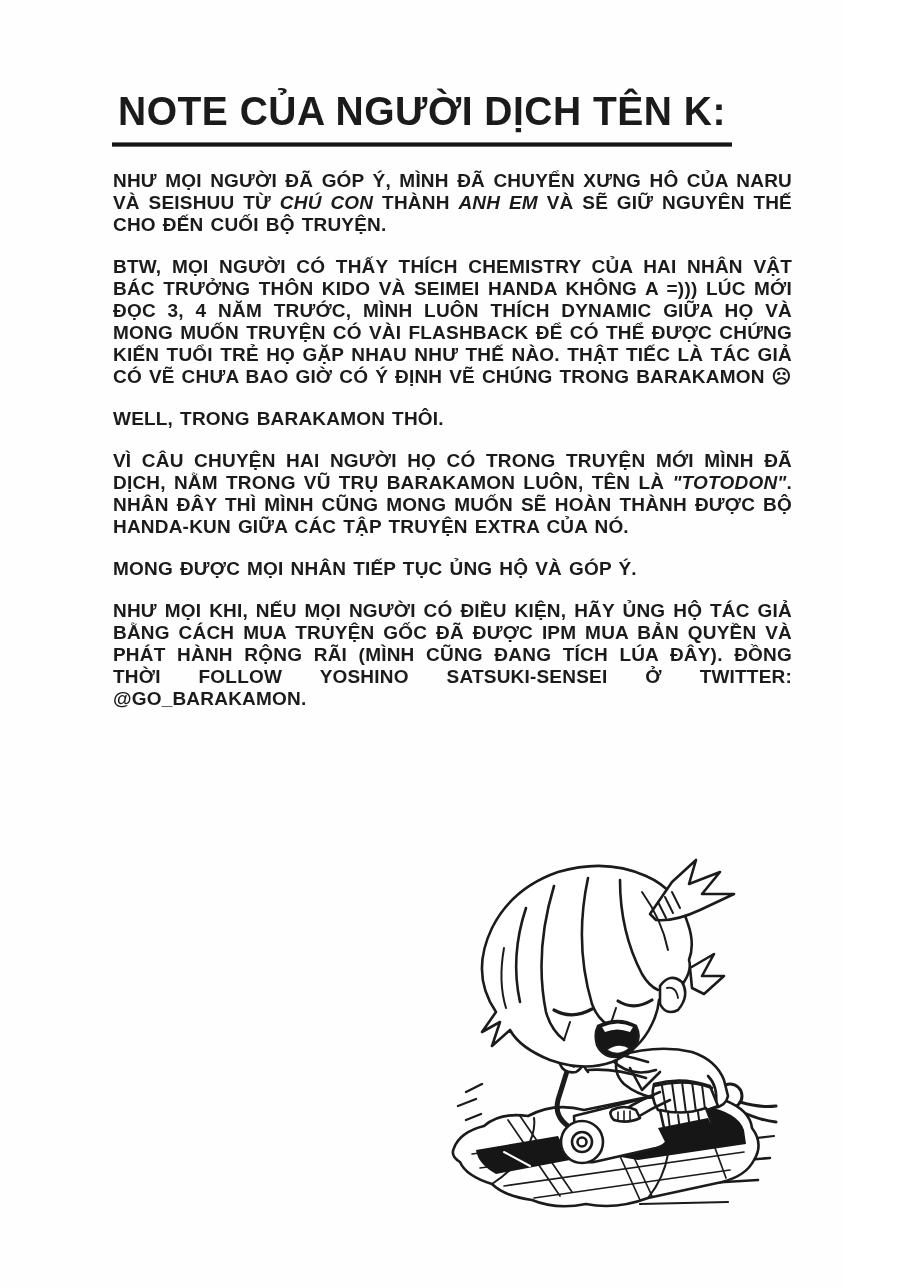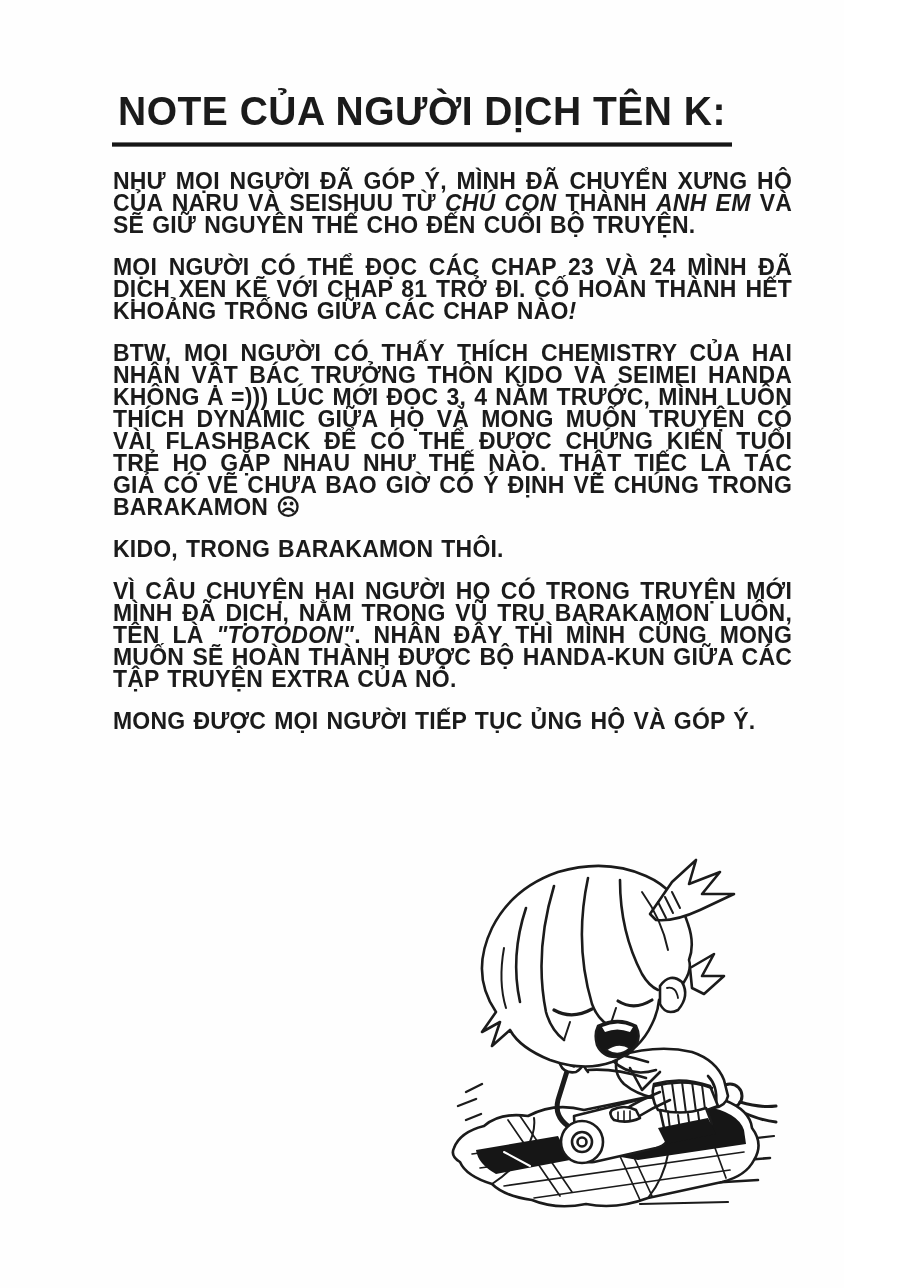--- a/index.html
+++ b/index.html
@@ -30,21 +30,21 @@
     white-space:nowrap;
   }
   .content{
     position:absolute;
     top:170px;
     left:113px;
     width:679px;
   }
   .content p{
     margin:0 0 20px 0;
-    font-size:23px;
+    font-size:19px;
     line-height:22px;
     font-weight:bold;
     text-align:justify;
     letter-spacing:0.2px;
     word-spacing:1.5px;
   }
   .content i{
     font-style:italic;
   }
   .illustration{
@@ -60,30 +60,30 @@
 
 <div class="page">
 
   <div class="title-wrap">
     <h1 class="title">NOTE CỦA NGƯỜI DỊCH TÊN K:</h1>
   </div>
 
   <div class="content">
     <p><span>NHƯ MỌI NGƯỜI ĐÃ GÓP Ý, MÌNH ĐÃ CHUYỂN XƯNG HÔ CỦA NARU VÀ SEISHUU TỪ </span><i>CHÚ CON</i><span> THÀNH </span><i>ANH EM</i><span> VÀ SẼ GIỮ NGUYÊN THẾ CHO ĐẾN CUỐI BỘ TRUYỆN.</span></p>
 
-    <p><span>MỌI NGƯỜI CÓ THỂ ĐỌC CÁC CHAP 23 VÀ 24 MÌNH ĐÃ DỊCH XEN KẼ VỚI CHAP 81 TRỞ ĐI. CỐ HOÀN THÀNH HẾT KHOẢNG TRỐNG GIỮA CÁC CHAP NÀO</span><i>!</i></p>
 
     <p><span>BTW, MỌI NGƯỜI CÓ THẤY THÍCH CHEMISTRY CỦA HAI NHÂN VẬT BÁC TRƯỞNG THÔN KIDO VÀ SEIMEI HANDA KHÔNG A =))) LÚC MỚI ĐỌC 3, 4 NĂM TRƯỚC, MÌNH LUÔN THÍCH DYNAMIC GIỮA HỌ VÀ MONG MUỐN TRUYỆN CÓ VÀI FLASHBACK ĐỂ CÓ THỂ ĐƯỢC CHỨNG KIẾN TUỔI TRẺ HỌ GẶP NHAU NHƯ THẾ NÀO. THẬT TIẾC LÀ TÁC GIẢ CÓ VẼ CHƯA BAO GIỜ CÓ Ý ĐỊNH VẼ CHÚNG TRONG BARAKAMON </span><span>☹</span></p>
 
-    <p><span>KIDO, TRONG BARAKAMON THÔI.</span></p>
+    <p><span>WELL, TRONG BARAKAMON THÔI.</span></p>
 
     <p><span>VÌ CÂU CHUYỆN HAI NGƯỜI HỌ CÓ TRONG TRUYỆN MỚI MÌNH ĐÃ DỊCH, NẰM TRONG VŨ TRỤ BARAKAMON LUÔN, TÊN LÀ </span><i>"TOTODON"</i><span>. NHÂN ĐÂY THÌ MÌNH CŨNG MONG MUỐN SẼ HOÀN THÀNH ĐƯỢC BỘ HANDA-KUN GIỮA CÁC TẬP TRUYỆN EXTRA CỦA NÓ.</span></p>
 
-    <p><span>MONG ĐƯỢC MỌI NGƯỜI TIẾP TỤC ỦNG HỘ VÀ GÓP Ý.</span></p>
+    <p><span>MONG ĐƯỢC MỌI NHÂN TIẾP TỤC ỦNG HỘ VÀ GÓP Ý.</span></p>
 
+    <p><span>NHƯ MỌI KHI, NẾU MỌI NGƯỜI CÓ ĐIỀU KIỆN, HÃY ỦNG HỘ TÁC GIẢ BẰNG CÁCH MUA TRUYỆN GỐC ĐÃ ĐƯỢC IPM MUA BẢN QUYỀN VÀ PHÁT HÀNH RỘNG RÃI (MÌNH CŨNG ĐANG TÍCH LÚA ĐÂY). ĐỒNG THỜI FOLLOW YOSHINO SATSUKI-SENSEI Ở TWITTER: @GO_BARAKAMON.</span></p>
 
   </div>
 
   <svg class="illustration" viewBox="0 0 372 372" xmlns="http://www.w3.org/2000/svg">
     <g fill="none" stroke="#1b1b1b" stroke-width="2.6" stroke-linecap="round" stroke-linejoin="round">
 
       <g>
         <path d="M300 292 L366 284" stroke-width="2.2"></path>
         <path d="M262 314 L362 306"></path>
         <path d="M250 334 L350 328"></path>

